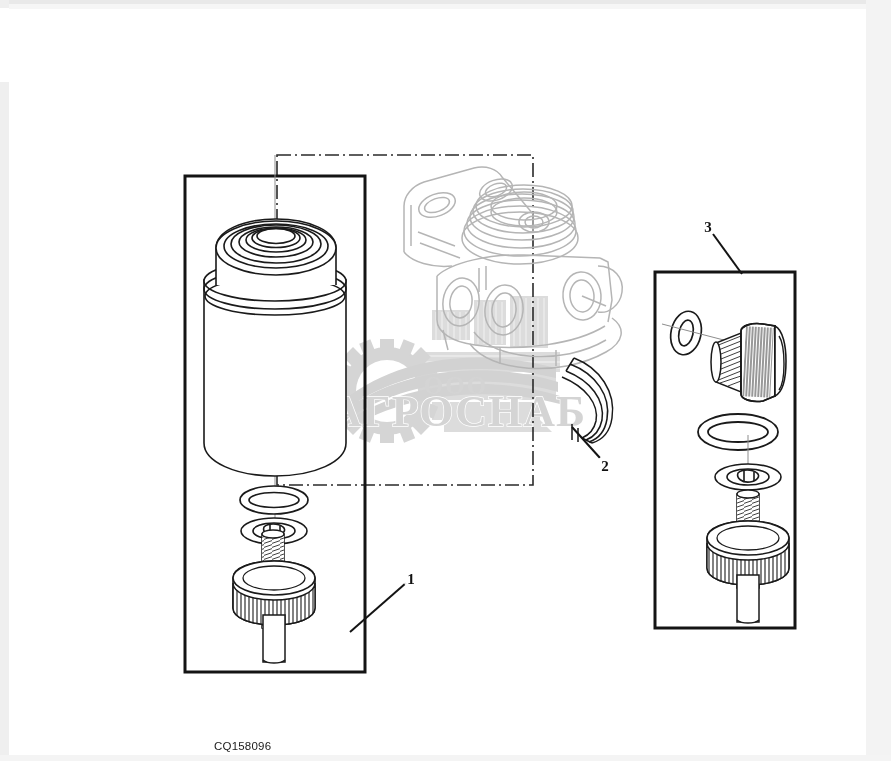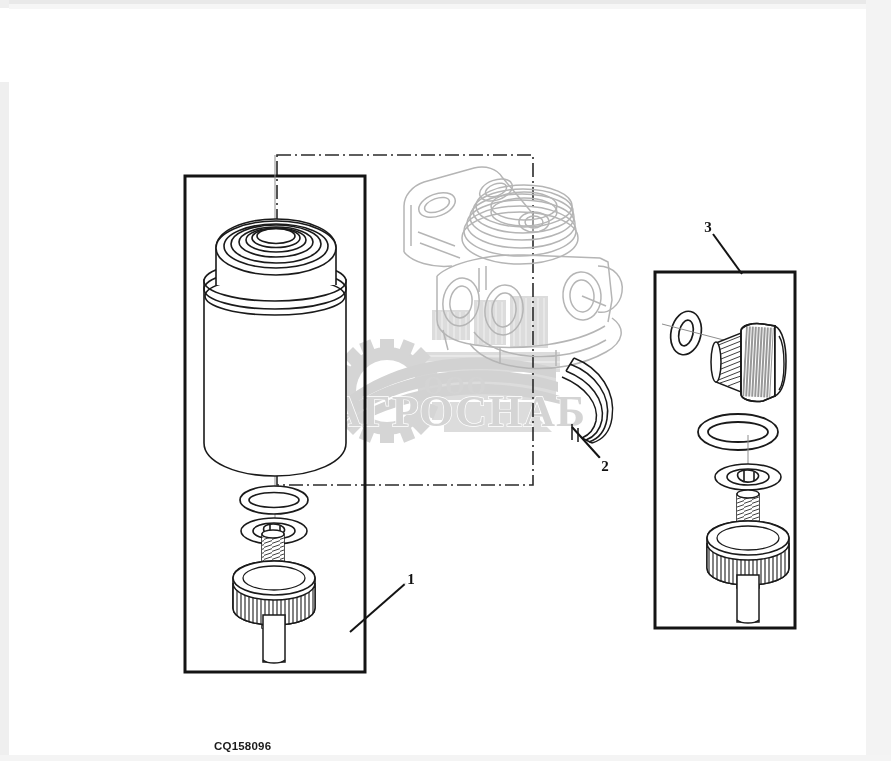--- a/index.html
+++ b/index.html
@@ -68,21 +68,21 @@
     position: absolute;
     left: 0; top: 0;
     width: 891px;
     height: 761px;
   }
   .partno {
     position: absolute;
     left: 214px;
     top: 740px;
     font-size: 11.5px;
-    font-weight: bold;
+    font-weight: normal;
     color: #1b1b1b;
     letter-spacing: 0.2px;
     white-space: nowrap;
   }
   .callout-text {
     font-family: "Liberation Serif", serif;
     font-size: 15px;
     font-weight: bold;
     fill: #111111;
   }

